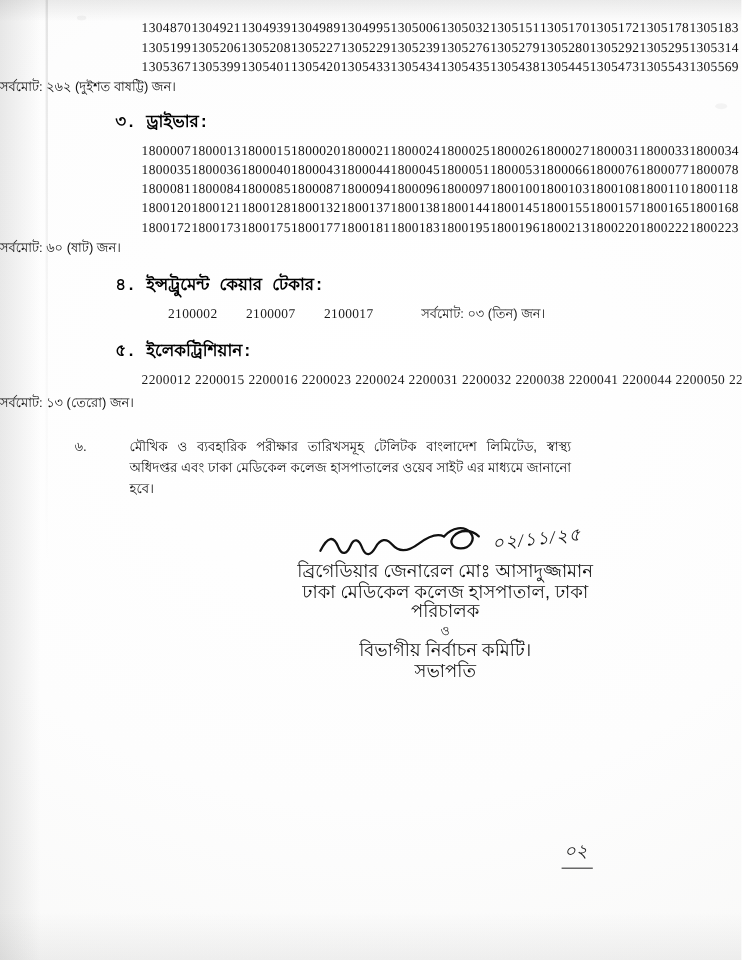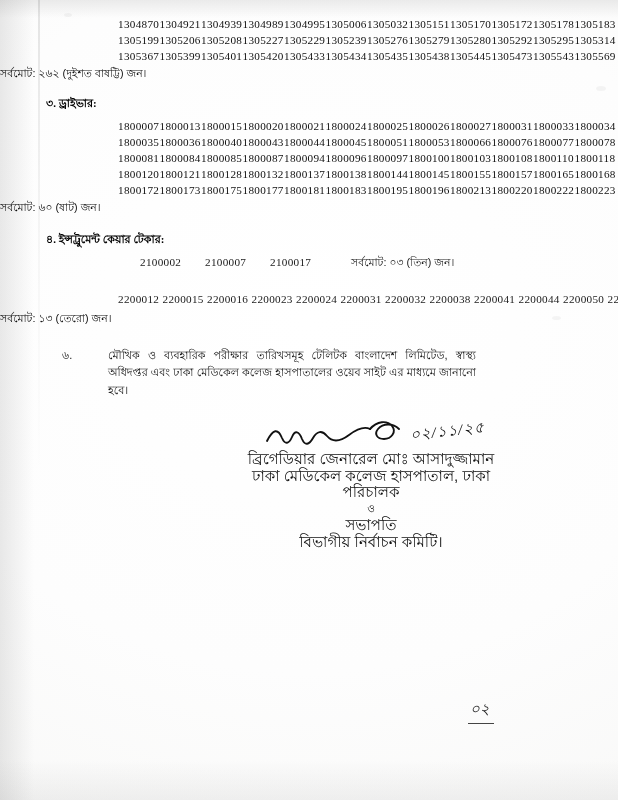--- a/index.html
+++ b/index.html
@@ -79,25 +79,25 @@
   }
 
   .total-line {
     font-family: "Liberation Sans", "DejaVu Sans", sans-serif;
     font-size: 10.8px;
     line-height: 17px;
     color: #101010;
   }
 
   .section-head {
-    font-family: Liberation Serif, serif;
-    font-size: 11px;
+    font-family: Liberation Mono, monospace;
+    font-size: 14px;
     font-weight: bold;
     color: #000;
-    padding-left: 46px;
+    padding-left: 96px;
     line-height: 18px;
   }
 
   .spacer-6 { height: 6px; }
   .spacer-12 { height: 12px; }
   .spacer-14 { height: 14px; }
   .spacer-16 { height: 16px; }
 
   
   .inline-row {
@@ -253,20 +253,21 @@
     <div class="section-head">৪. ইন্সট্রুমেন্ট কেয়ার টেকার:</div>
 
     <div class="spacer-6"></div>
 
     <div class="inline-row">
       <span class="num">2100002</span><span class="num">2100007</span><span class="num">2100017</span><span class="total-inline">সর্বমোট: ০৩ (তিন) জন।</span>
     </div>
 
     <div class="spacer-14"></div>
 
+    <div class="section-head">৫. ইলেকট্রিশিয়ান:</div>
 
     <div class="spacer-6"></div>
 
     <div class="rollrow-dense" id="s2-row-0"><span class="num">2200012</span><span class="num">2200015</span><span class="num">2200016</span><span class="num">2200023</span><span class="num">2200024</span><span class="num">2200031</span><span class="num">2200032</span><span class="num">2200038</span><span class="num">2200041</span><span class="num">2200044</span><span class="num">2200050</span><span class="num">2200056</span></div>
 
     <div style="height:3px"></div>
 
     <div class="total-line">সর্বমোট: ১৩  (তেরো) জন।</div>
 
     <div class="spacer-16"></div>
@@ -286,20 +287,20 @@
           <path d="M119 12 C126 4, 136 3, 141 9 C146 15, 140 22, 133 22 C126 22, 123 17, 127 12
                    C132 6, 142 6, 148 12" fill="none" stroke="#111" stroke-width="1.9" stroke-linecap="round"></path>
         </svg>
         <div id="sig-date">০২/১১/২৫</div>
       </div>
 
       <div class="sig-line">ব্রিগেডিয়ার জেনারেল মোঃ আসাদুজ্জামান</div>
       <div class="sig-line">ঢাকা মেডিকেল কলেজ হাসপাতাল, ঢাকা</div>
       <div class="sig-line">পরিচালক</div>
       <div class="sig-line small">ও</div>
+      <div class="sig-line">বিভাগীয় নির্বাচন কমিটি।</div>
       <div class="sig-line">সভাপতি</div>
-      <div class="sig-line">বিভাগীয় নির্বাচন কমিটি।</div>
     </div>
 
   </div>
 
   <div id="page-number">০২</div>
 </div>
 
 </body></html>

